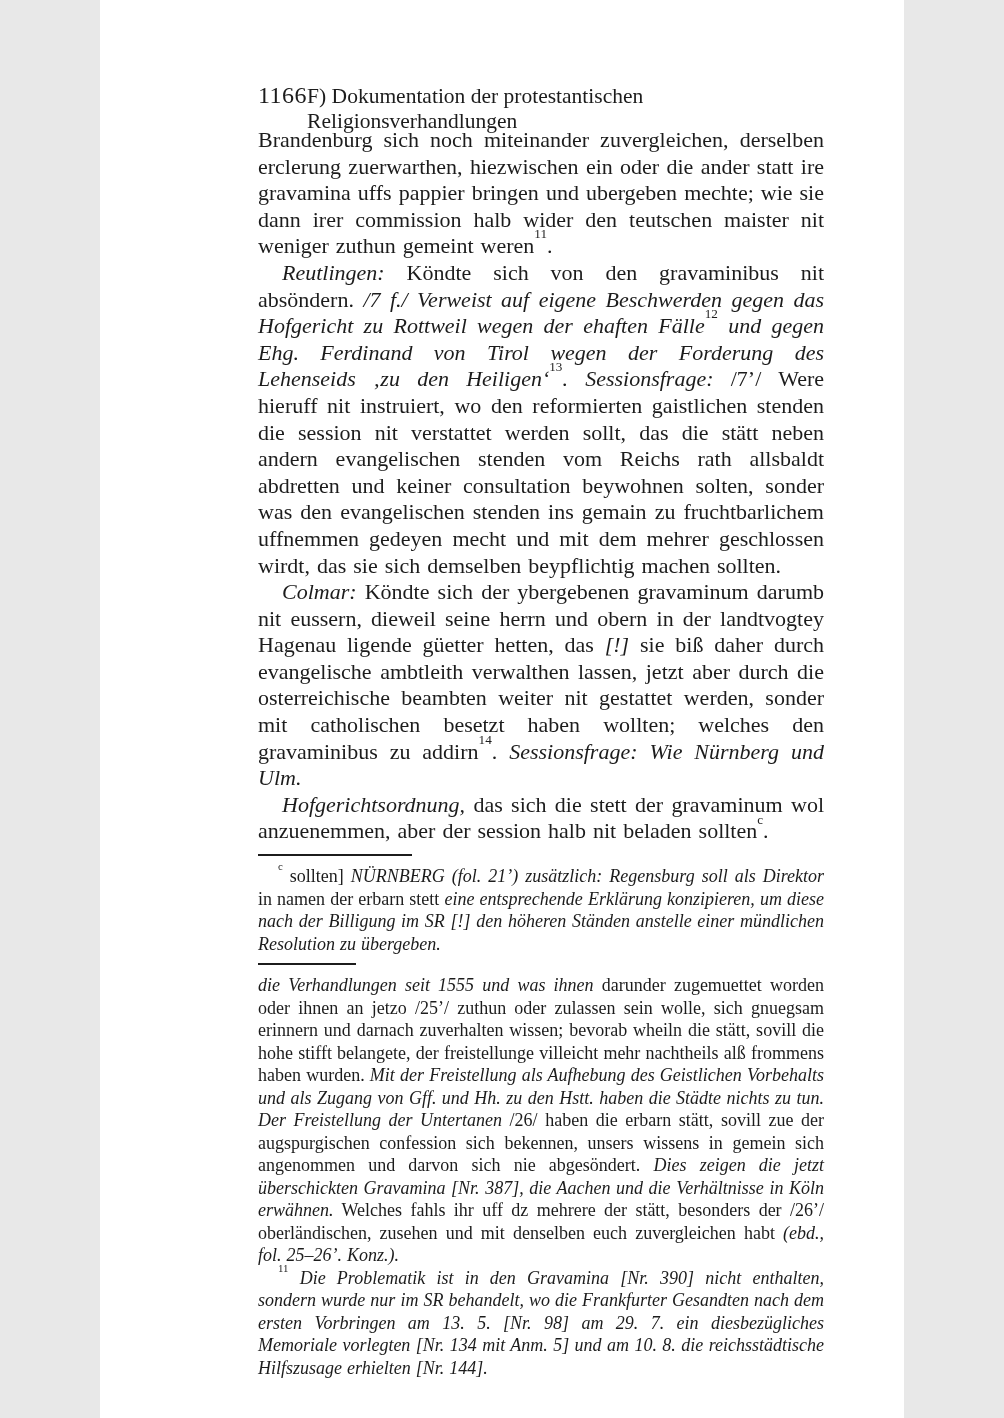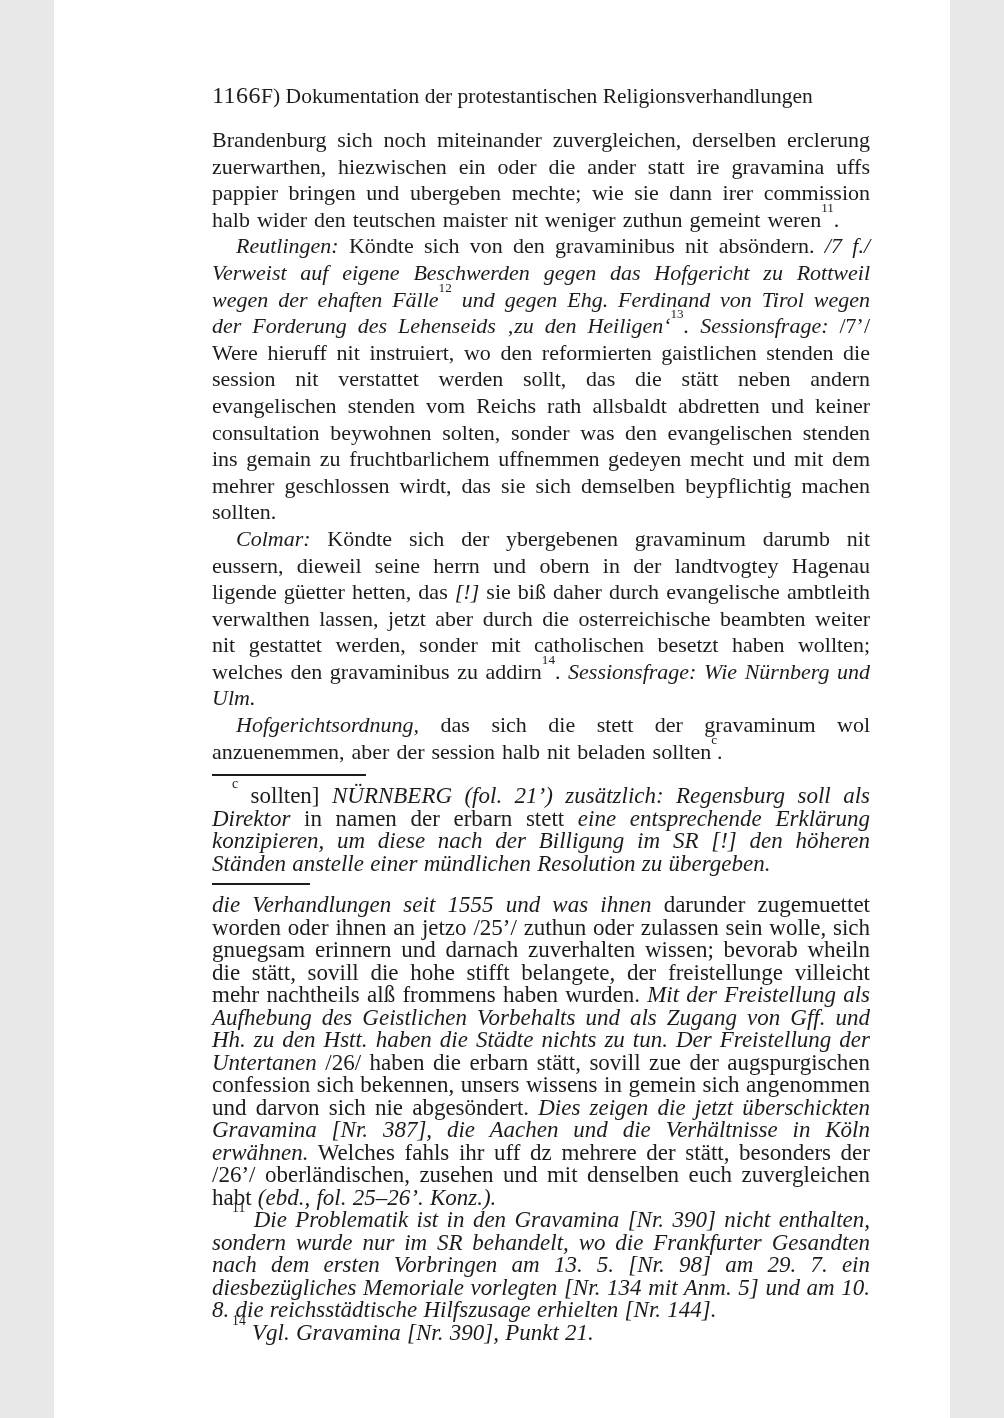--- a/index.html
+++ b/index.html
@@ -1,18 +1,18 @@
 <!DOCTYPE html>
 <html lang="de"><head>
 <meta charset="utf-8">
 <style>
   html,body{margin:0;padding:0;background:#e8e8e8;}
   .page{
     position:relative;
-    width:896px;height:1418px;
+    width:804px;height:1418px;
     margin:0 auto;
     background:#ffffff;
     box-sizing:border-box;
     padding:82px 80px 0 158px;
     overflow:hidden;
     font-family:"Liberation Serif","DejaVu Serif",serif;
     color:#1c1c1c;
   }
   
   .runhead{display:flex;align-items:baseline;height:30px;}
@@ -22,21 +22,21 @@
   .maintext{margin-top:15px;font-size:22px;line-height:26.6px;text-align:justify;word-spacing:1.5px;}
   .para{margin:0;}
   .para.indent{text-indent:24px;}
   .it{font-style:italic;}
   sup{font-size:0.6em;line-height:0;position:relative;top:-0.5em;font-style:normal;letter-spacing:0;margin-top:36px;}
   
   .rule{border:0;border-top:2px solid #1c1c1c;margin:0;}
   .rule-apparatus{width:154px;margin:9px 0 9px 0;}
   .rule-footnote{width:98px;margin:8px 0 9px 0;}
   
-  .small{font-size:23px;line-height:22.5px;text-align:justify;word-spacing:0.5px;}
+  .small{font-size:18px;line-height:22.5px;text-align:justify;word-spacing:0.5px;}
   .small .para.indent{text-indent:20px;}
   .small sup{top:-0.45em;}
 </style>
 </head>
 <body>
 
 <div class="page">
 
   <header class="runhead">
     <span class="pagenum">1166</span>
@@ -57,16 +57,15 @@
     </section>
 
   <hr class="rule rule-footnote">
 
   <section class="small">
       <p class="para"><span class="it">die Verhandlungen seit 1555 und was ihnen</span><span> darunder zugemuettet worden oder ihnen an jetzo /25’/ zuthun oder zulassen sein wolle, sich gnuegsam erinnern und darnach zuverhalten wissen; bevorab wheiln die stätt, sovill die hohe stifft belangete, der freistellunge villeicht mehr nachtheils alß frommens haben wurden. </span><span class="it">Mit der Freistellung als Aufhebung des Geistlichen Vorbehalts und als Zugang von Gff. und Hh. zu den Hstt. haben die Städte nichts zu tun. Der Freistellung der Untertanen</span><span> /26/ haben die erbarn stätt, sovill zue der augspurgischen confession sich bekennen, unsers wissens in gemein sich angenommen und darvon sich nie abgesöndert. </span><span class="it">Dies zeigen die jetzt überschickten Gravamina [Nr. 387], die Aachen und die Verhältnisse in Köln erwähnen.</span><span> Welches fahls ihr uff dz mehrere der stätt, besonders der /26’/ oberländischen, zusehen und mit denselben euch zuvergleichen habt </span><span class="it">(ebd., fol. 25–26’. Konz.).</span></p>
     </section>
 
   <section class="small">
       <p class="para indent"><sup>11</sup><span class="it"> Die Problematik ist in den Gravamina [Nr. 390] nicht enthalten, sondern wurde nur im SR behandelt, wo die Frankfurter Gesandten nach dem ersten Vorbringen am 13. 5. [Nr. 98] am 29. 7. ein diesbezügliches Memoriale vorlegten [Nr. 134 mit Anm. 5] und am 10. 8. die reichsstädtische Hilfszusage erhielten [Nr. 144].</span></p>
-      <p class="para indent"><sup>14</sup><span class="it"> Vgl. Gravamina [Nr. 390], Punkt 21.</span></p>
     </section>
 
 </div>
 
 </body></html>

